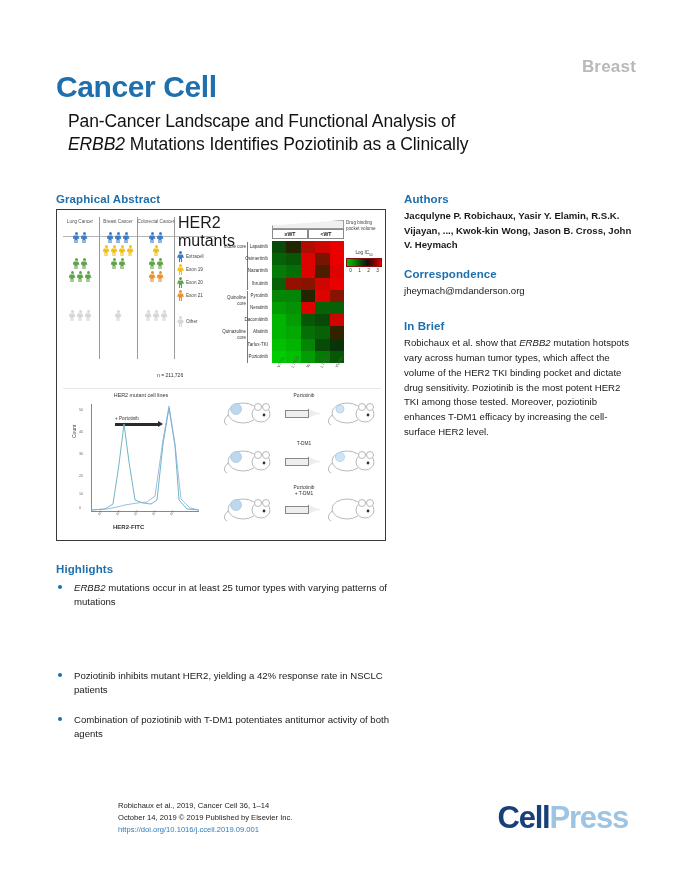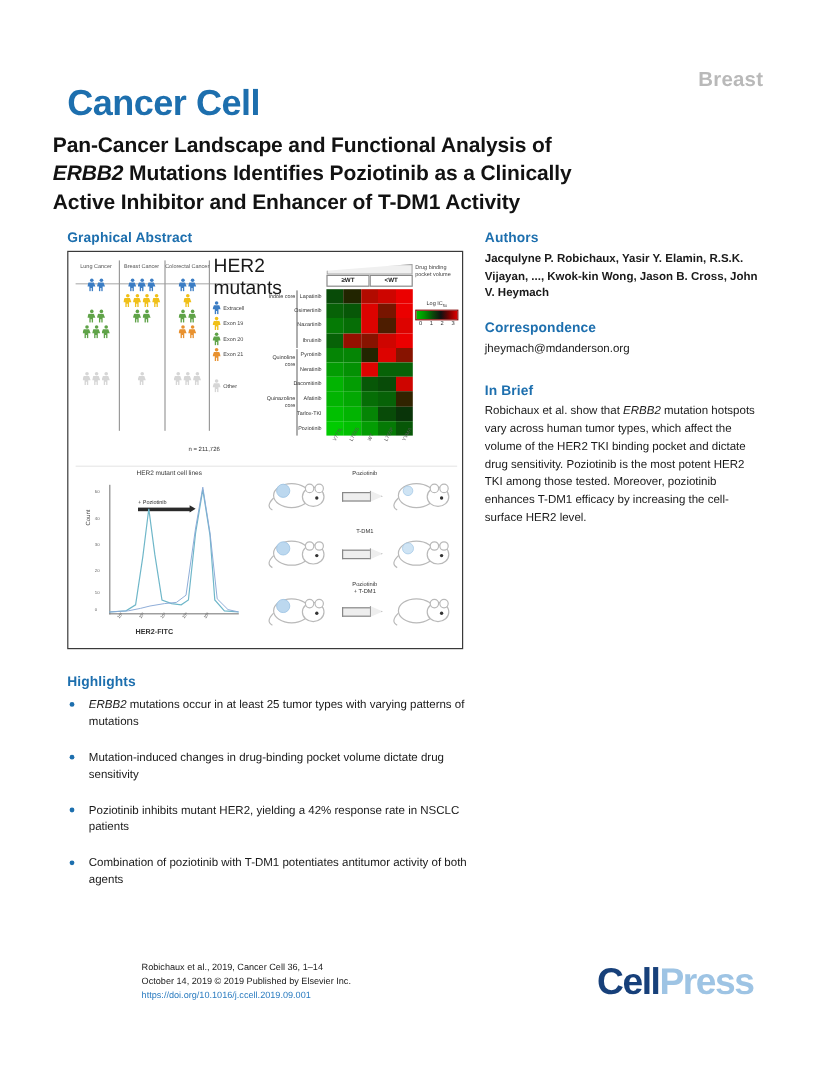--- a/index.html
+++ b/index.html
@@ -17,22 +17,22 @@
     position: absolute; right: 44px; top: 57px;
     font-size: 17px; font-weight: bold; color: #b9b9b9;
     letter-spacing: .2px;
   }
   .journal {
     position: absolute; left: 56px; top: 70px;
     font-size: 30px; font-weight: bold; color: #1d6fae;
     letter-spacing: -.4px;
   }
   .title {
-    position: absolute; left: 44px; top: 110px; width: 572px;
-    font-size: 17.5px; font-weight: bold; line-height: 1.34;
+    position: absolute; left: 68px; top: 110px; width: 572px;
+    font-size: 17.5px; font-weight: normal; line-height: 1.34;
     color: #121212; letter-spacing: -.1px;
   }
   .title i { font-style: italic; }
 
   
   .sec-head {
     font-size: 11.5px; font-weight: bold; color: #1d6fae;
     letter-spacing: .1px;
   }
   #ga-head   { position: absolute; left: 56px;  top: 193px; }
@@ -166,21 +166,20 @@
 <body>
 
 <div class="page">
 
   <div class="article-tag">Breast</div>
   <div class="journal">Cancer Cell</div>
 
   <div class="title">
     <span>Pan-Cancer Landscape and Functional Analysis of</span><br>
     <i>ERBB2</i><span> Mutations Identifies Poziotinib as a Clinically</span><br>
-    <span>Active Inhibitor and Enhancer of T-DM1 Activity</span>
   </div>
 
   <div class="sec-head" id="ga-head">Graphical Abstract</div>
   <div class="sec-head" id="auth-head">Authors</div>
   <div class="sec-head" id="corr-head">Correspondence</div>
   <div class="sec-head" id="brief-head">In Brief</div>
   <div class="sec-head" id="hi-head">Highlights</div>
 
   <div class="rcol" id="corr-email">jheymach@mdanderson.org</div>
   <div class="rcol" id="authors-list">Jacqulyne P. Robichaux, Yasir Y. Elamin, R.S.K. Vijayan, ..., Kwok-kin Wong, Jason B. Cross, John V. Heymach</div>
@@ -520,24 +519,20 @@
           </div>
         </div>
       </div>
     </div>
   </div>
 
   <div class="hl" style="top:581px;">
     <span class="bullet"></span>
     <span class="txt"><i>ERBB2</i><span> mutations occur in at least 25 tumor types with varying patterns of mutations</span></span>
   </div>
-  <div class="hl" style="top:625px;">
-    <span class="bullet"></span>
-    <span class="txt">Mutation-induced changes in drug-binding pocket volume dictate drug sensitivity</span>
-  </div>
   <div class="hl" style="top:669px;">
     <span class="bullet"></span>
     <span class="txt">Poziotinib inhibits mutant HER2, yielding a 42% response rate in NSCLC patients</span>
   </div>
   <div class="hl" style="top:713px;">
     <span class="bullet"></span>
     <span class="txt">Combination of poziotinib with T-DM1 potentiates antitumor activity of both agents</span>
   </div>
 
   <div class="footer">

